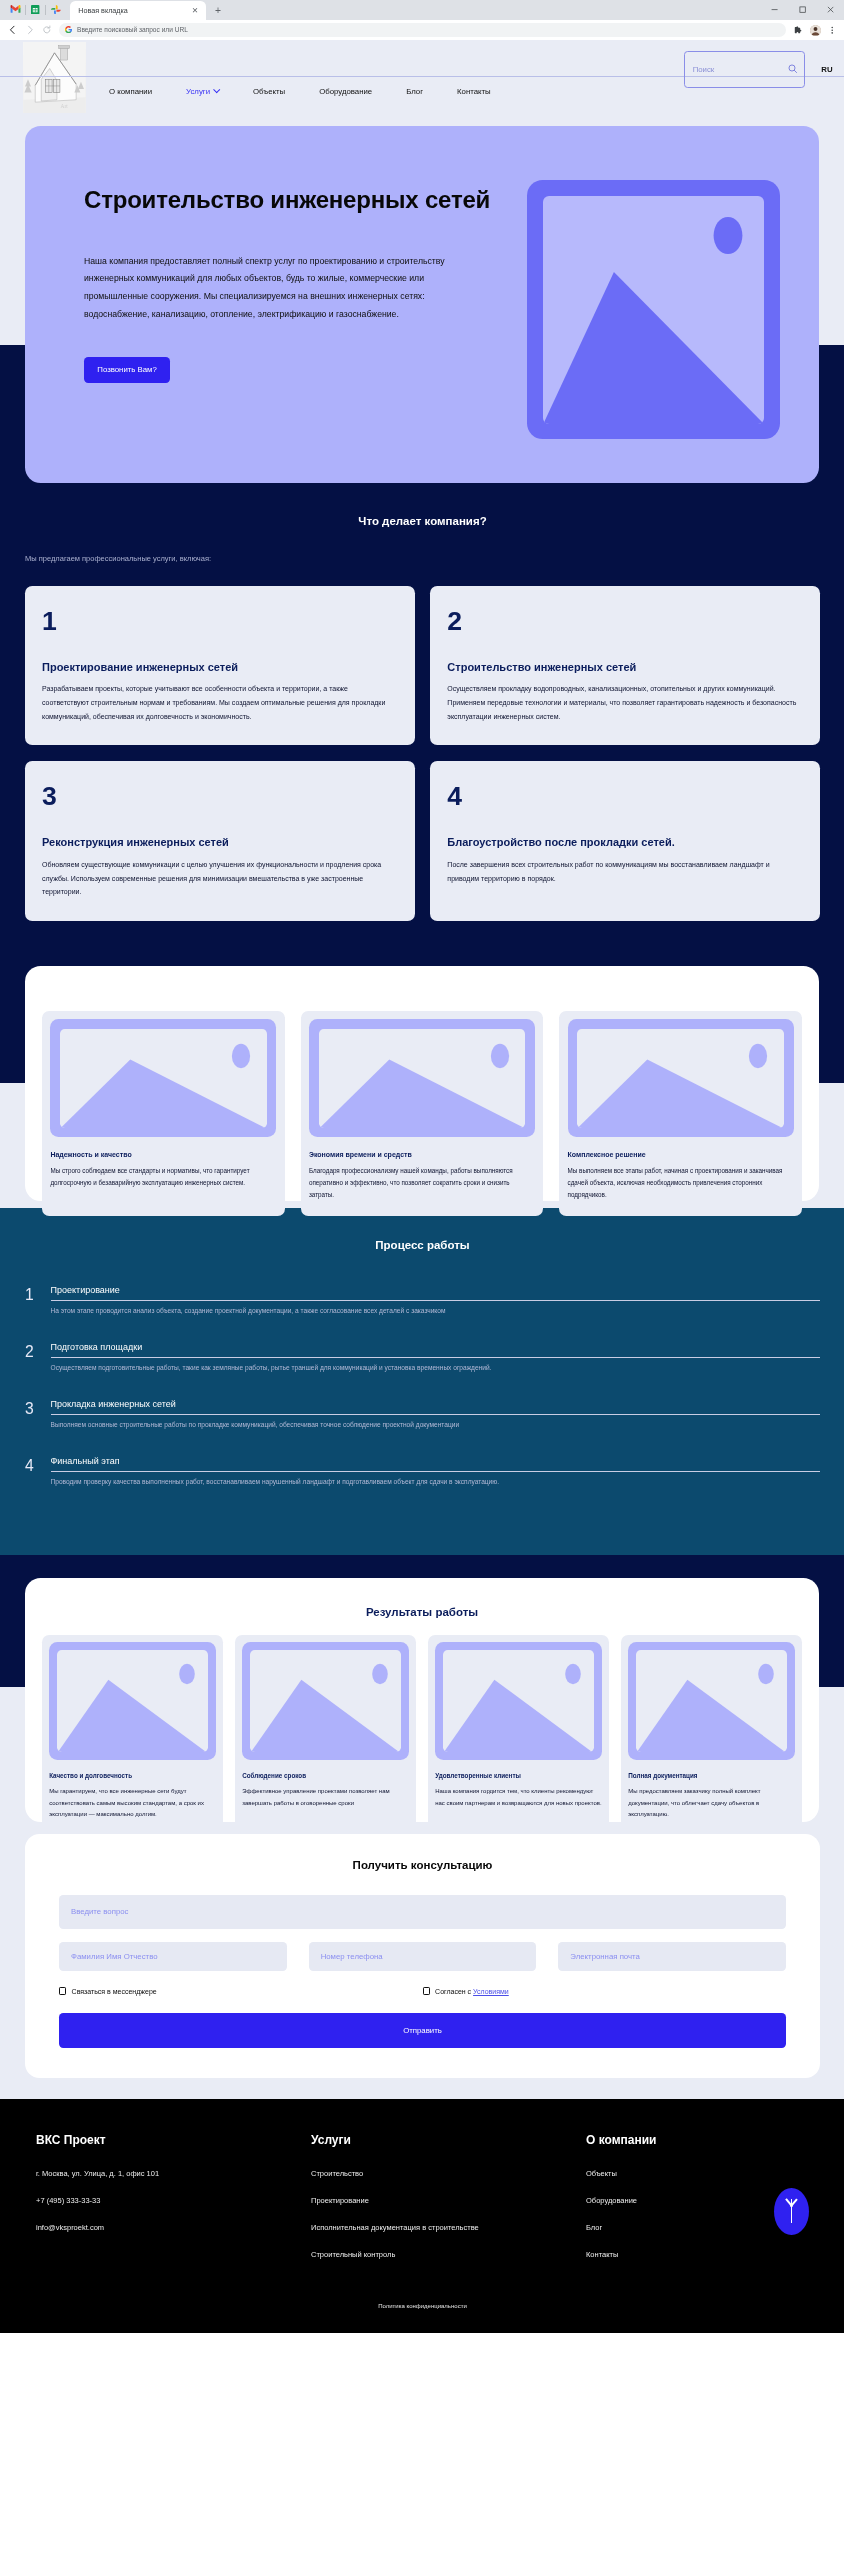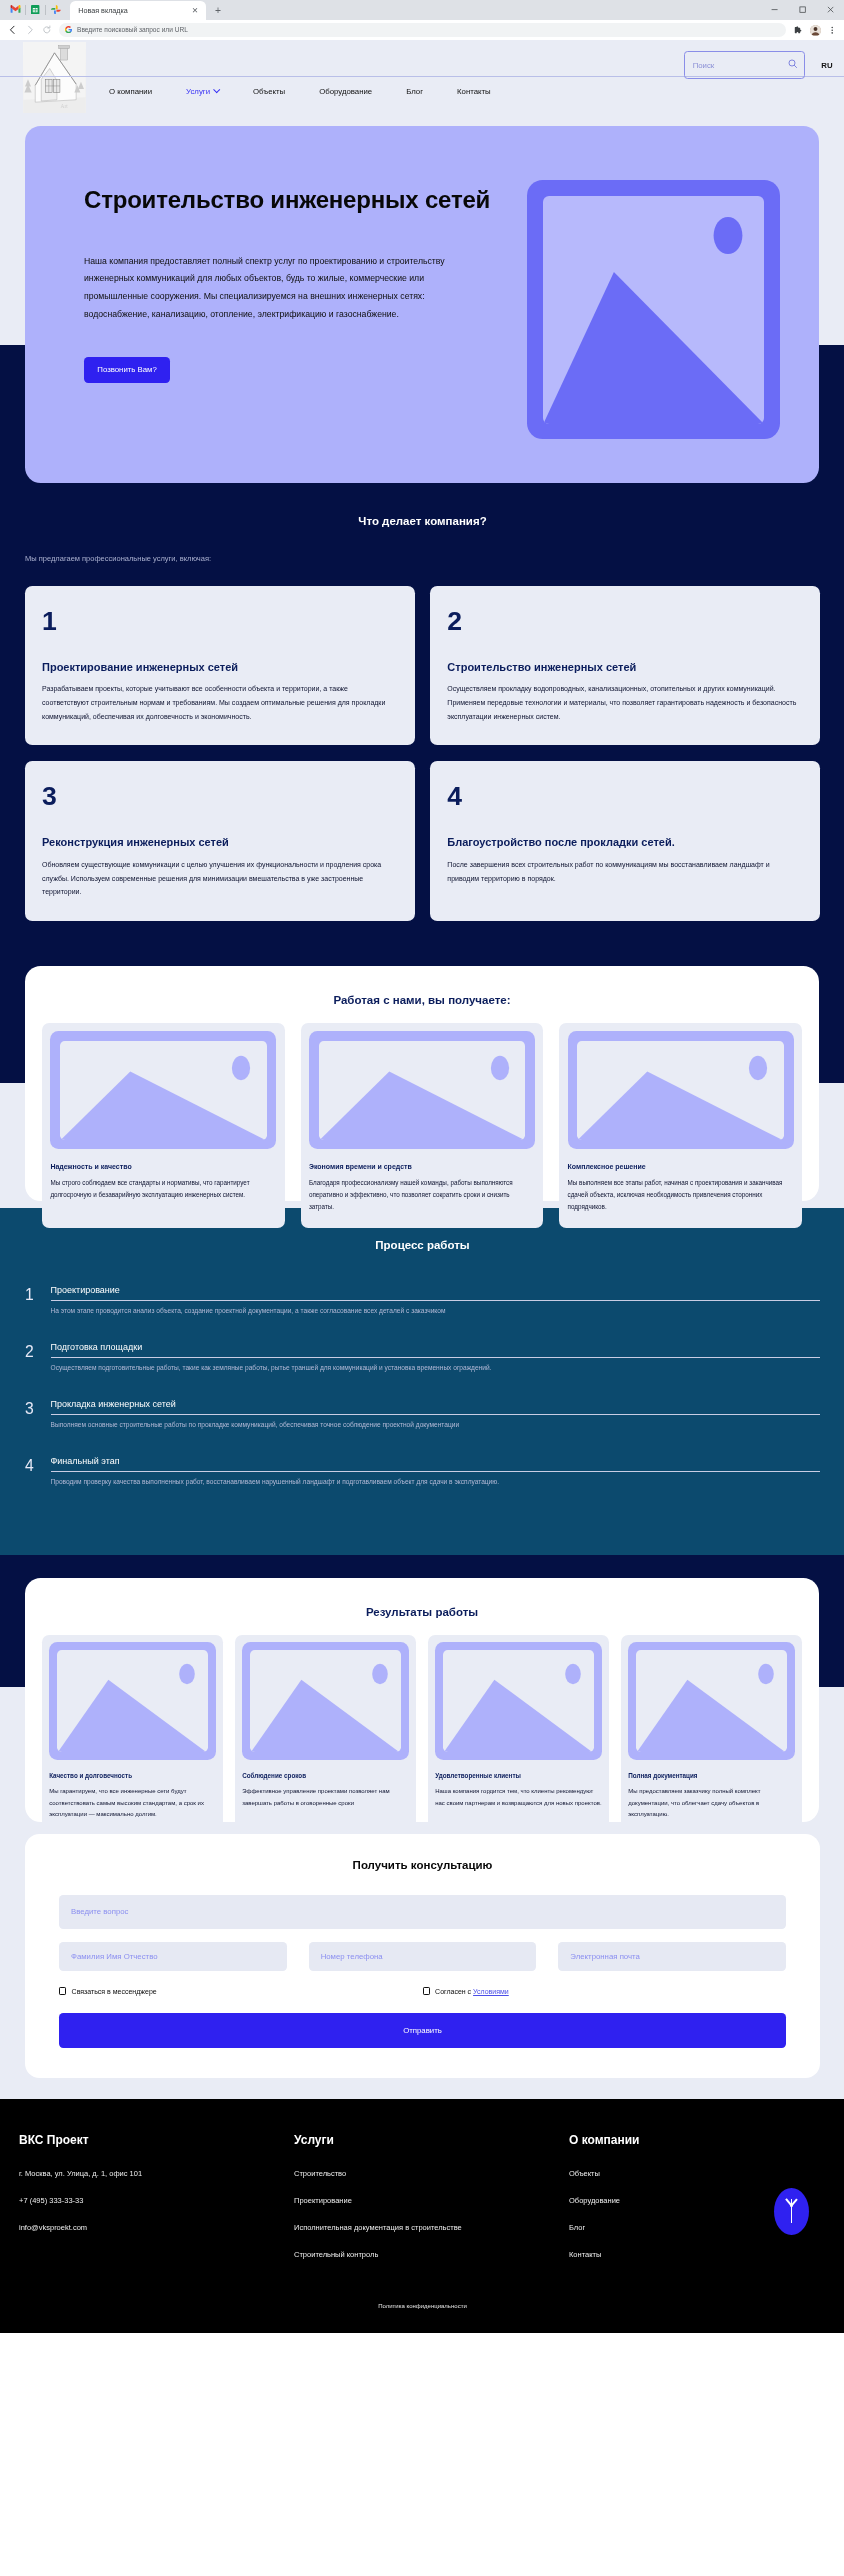--- a/index.html
+++ b/index.html
@@ -51,21 +51,21 @@
   
   .site-header { position: relative; background: #e9ecf5; height: 76px; }
   .logo {
     position: absolute; left: 23px; top: 1.8px; width: 63px; height: 71px;
     background: linear-gradient(160deg,#fafafa 0%,#efefef 40%,#e2e2e2 100%);
     overflow: hidden;
   }
   .hdr-divider { position: absolute; left: 0; right: 0; top: 36px; height: 0.6px; background: #b9bfe8; }
   .hdr-top-right { position: absolute; right: 12px; top: 11px; display: flex; align-items: center; gap: 15.7px; }
   .search-box {
-    width: 121px; height: 28px; border: 0.6px solid #8a8ee8; border-radius: 3.6px;
+    width: 121px; height: 37px; border: 0.6px solid #8a8ee8; border-radius: 3.6px;
     display: flex; align-items: center; justify-content: space-between; padding: 0 7.2px;
     background: transparent;
   }
   .search-ph { font-size: 7.8px; color: #8b90d6; }
   .lang { font-size: 7.8px; font-weight: bold; color: #111; letter-spacing: 0.3px; }
   .nav { position: absolute; left: 109px; top: 45px; display: flex; align-items: center; gap: 0; }
   .nav a { font-size: 7.8px; color: #111; text-decoration: none; white-space: nowrap; display: inline-flex; align-items: center; gap: 3.6px; }
   .nav .nav-item { margin-right: 34px; }
   .nav .nav-item.accent a { color: #3730f5; }
   .chev { display: inline-block; width: 5.4px; height: 5.4px; border-right: 1.2px solid #3730f5; border-bottom: 1.2px solid #3730f5; transform: rotate(45deg) translate(-1.2px,-1.2px); }
@@ -167,21 +167,21 @@
   .check:first-child { width: 50%; }
   .cbox { width: 7.2px; height: 8.4px; border: 1px solid #111; border-radius: 1.2px; background: #fff; flex: none; }
   .terms-link { color: #4b4ee8; text-decoration: underline; }
   .submit {
     margin-top: 18px; width: 100%; height: 35px; background: #2f21f0; color: #fff;
     border: none; border-radius: 4.2px; font-size: 7.8px; font-family: inherit; cursor: pointer;
   }
 
   
   .footer { background: #000000; padding: 34px 0 24px; position: relative; }
-  .footer-cols { display: flex; padding-left: 19px; }
+  .footer-cols { display: flex; padding-left: 36px; }
   .fcol-1 { width: 275px; }
   .fcol-2 { width: 275px; }
   .fcol-3 { width: 193px; }
   .footer h3 { color: #fff; font-size: 12px; font-weight: bold; margin-bottom: 22px; }
   .footer .fline { color: #ededed; font-size: 7.5px; margin-bottom: 18px; display: block; text-decoration: none; }
   .footer-policy { text-align: center; color: #e4e4e4; font-size: 6px; margin-top: 26.6px; }
   .scroll-top {
     position: absolute; right: 36px; top: 89px; width: 35px; height: 47px; border-radius: 50%;
     background: #2f21f0; display: flex; align-items: center; justify-content: center;
   }
@@ -407,21 +407,20 @@
         <h3>Благоустройство после прокладки сетей.</h3>
         <p>После завершения всех строительных работ по коммуникациям мы восстанавливаем ландшафт и приводим территорию в порядок.</p>
       </div>
     </div>
   </section>
 
   <section class="benefits-wrap">
     <div class="ben-bg-top"></div>
     <div class="ben-bg-bot"></div>
     <div class="ben-card">
-      <h2 class="sec-title on-light">Работая с нами, вы получаете:</h2>
       <div class="ben-grid">
         <div class="ben-item">
           <div class="ben-thumb">
             <div class="ph-inner">
               <svg class="ph-mountain" viewBox="0 0 100 100" preserveAspectRatio="none">
                   <polygon points="0,100 34,30 100,100" fill="#aeb1fb"></polygon>
                 </svg>
               <svg width="22" height="28" viewBox="0 0 36 46" style="position:absolute; right:14.5px; top:13.3px;">
                   <ellipse cx="18" cy="23" rx="15" ry="20" fill="#aeb1fb"></ellipse>
                 </svg>

